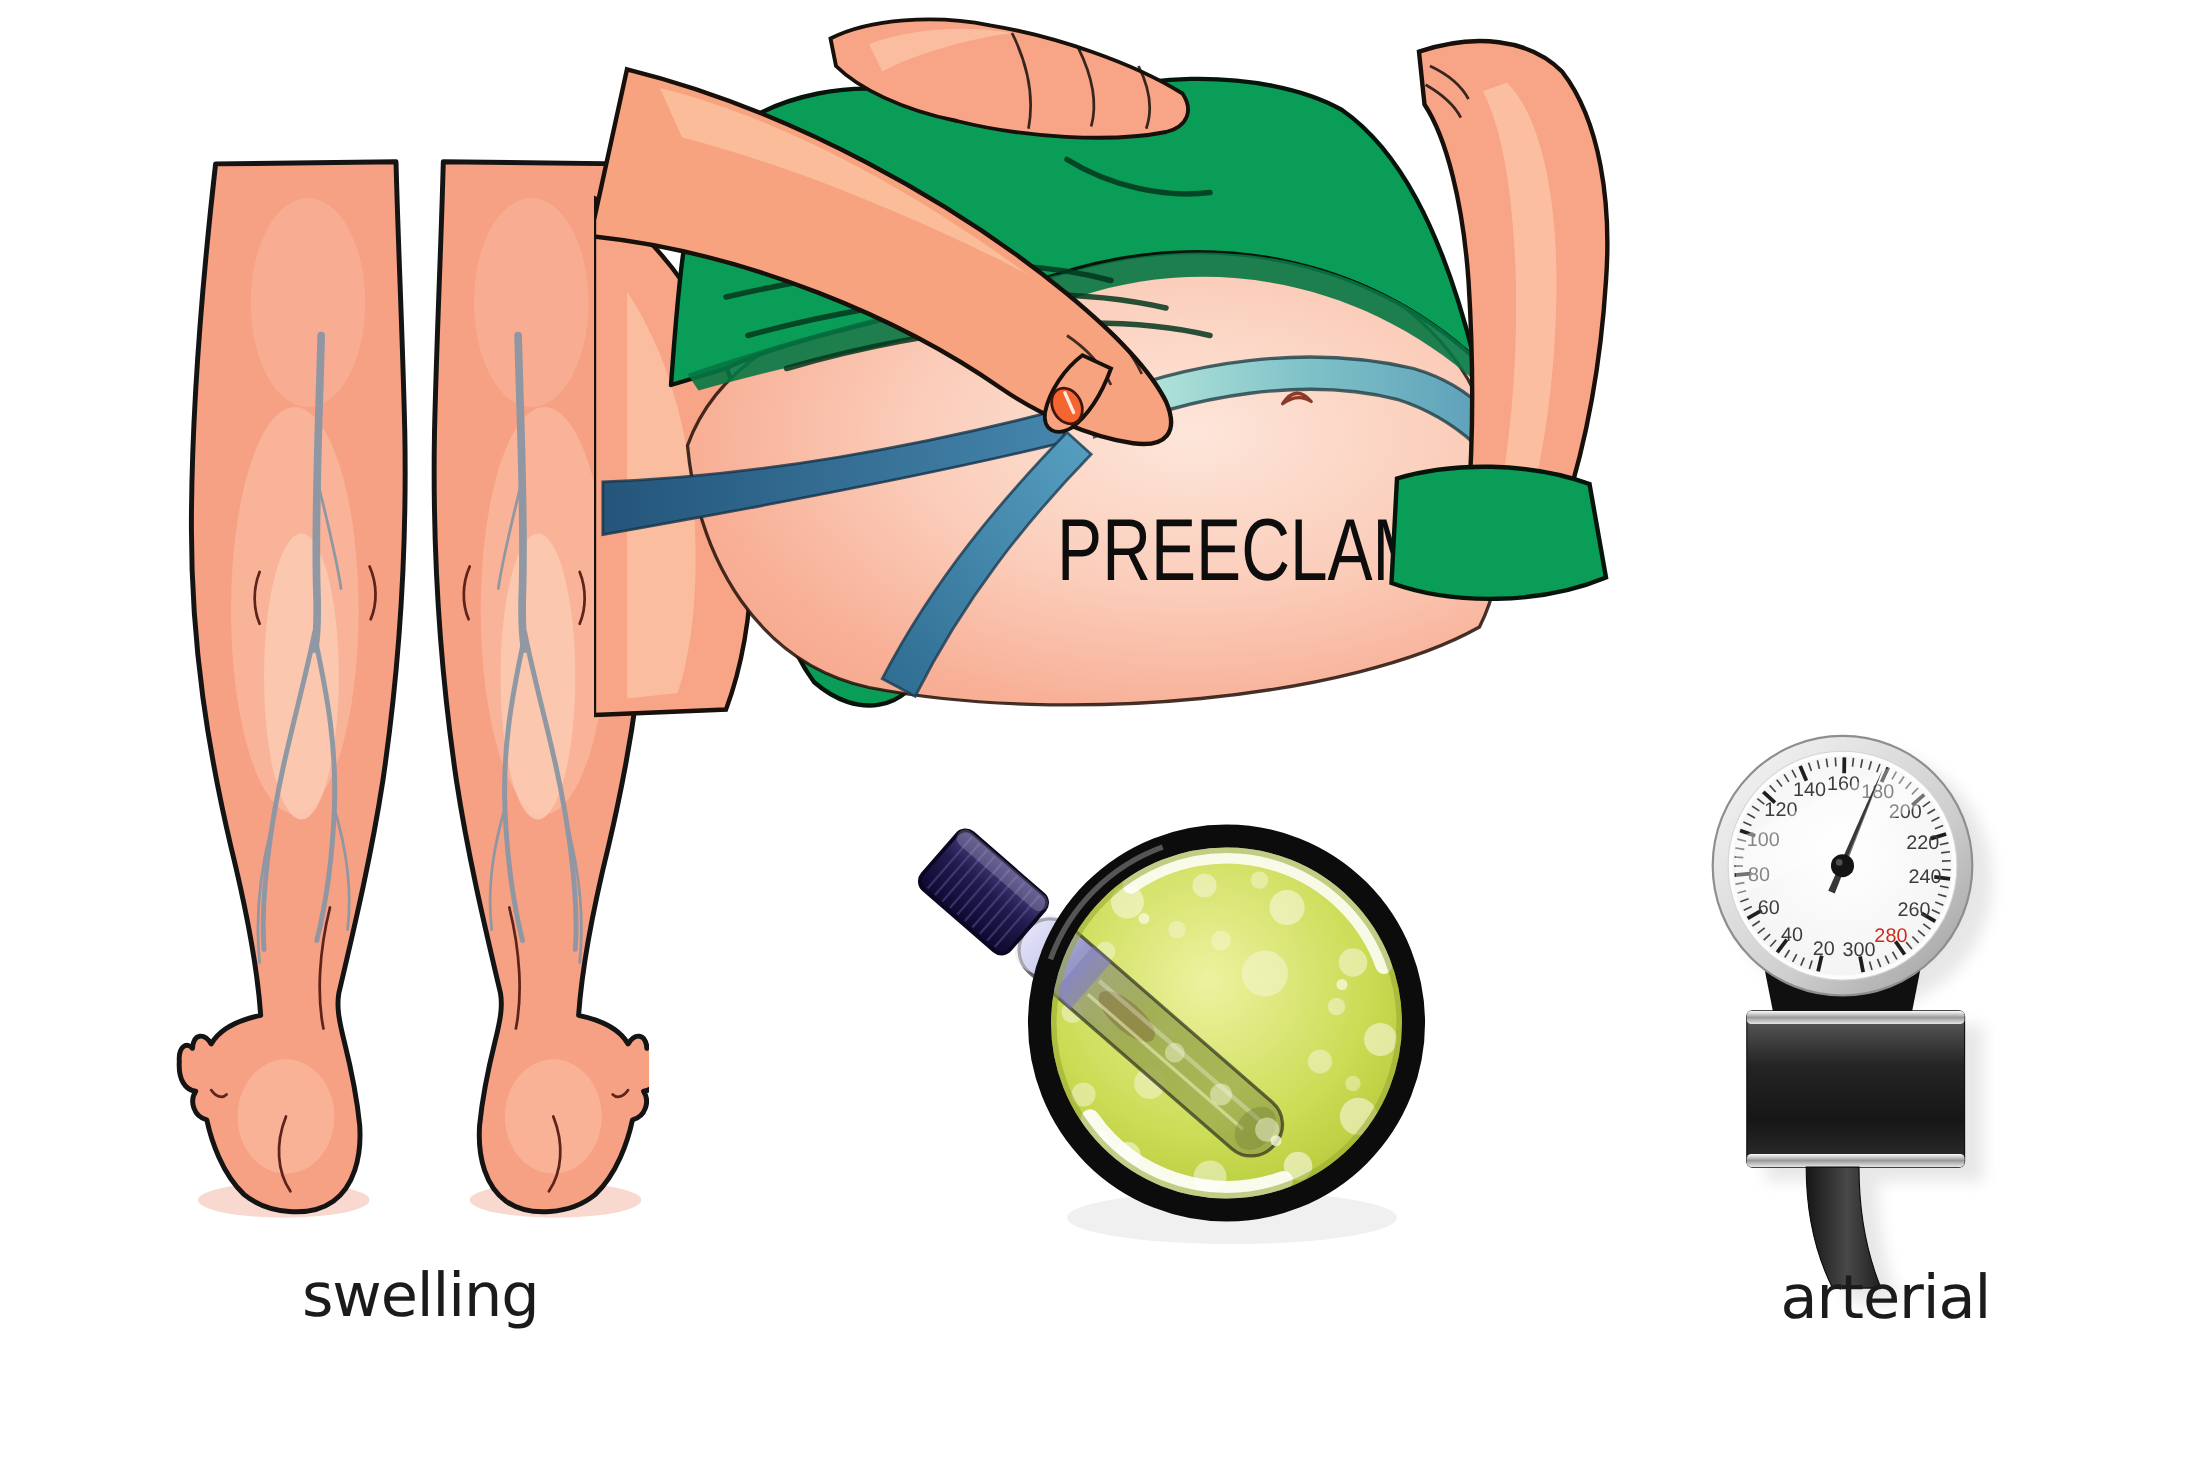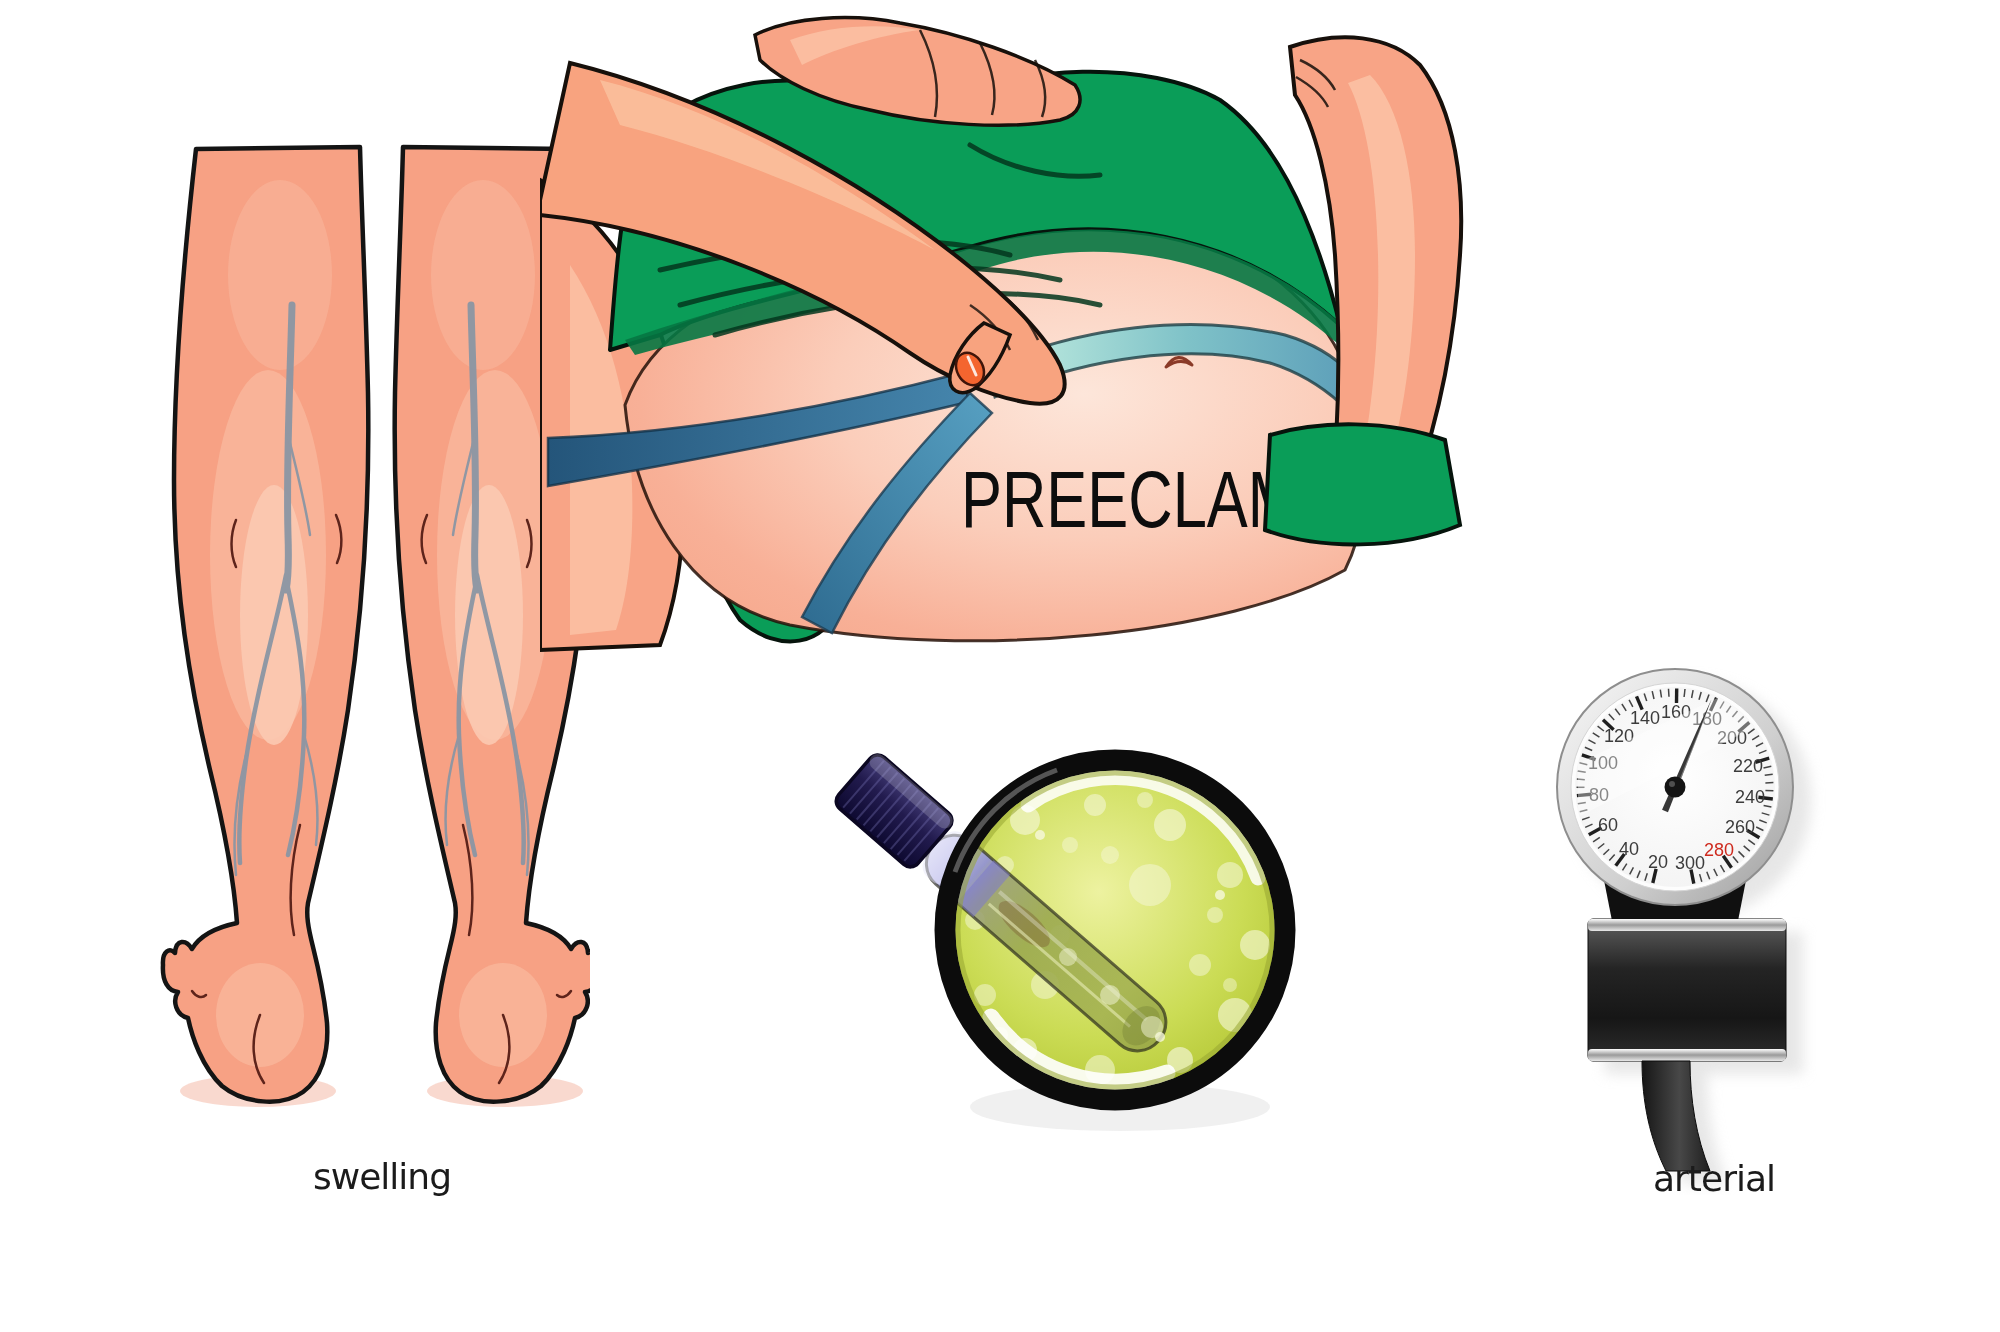--- a/index.html
+++ b/index.html
@@ -1,20 +1,20 @@
 <!DOCTYPE html>
 <html><head>
 <meta charset="utf-8">
 <style>
   html,body{margin:0;padding:0;background:#ffffff;}
   #canvas{position:relative;width:2000px;height:1332px;background:#ffffff;overflow:hidden;
           font-family:"DejaVu Sans",sans-serif;}
   .illus{position:absolute;}
   .label{position:absolute;color:#1b1b1b;text-align:center;line-height:54px;
-         font-size:36px;letter-spacing:-1px;transform:translateX(-50%);white-space:nowrap;
+         font-size:55px;letter-spacing:-1px;transform:translateX(-50%);white-space:nowrap;
          font-family:"DejaVu Sans",sans-serif;}
   .preeclampsia-text{font-family:"Liberation Sans",sans-serif;font-size:80px;fill:#0d0d0d;}
   .gauge-num{font-family:"Liberation Sans",sans-serif;font-size:18px;fill:#3c3c3c;}
   .gauge-num.red{fill:#ce2a1e;}
 </style>
 </head>
 <body>
 
 <div id="canvas">
 

